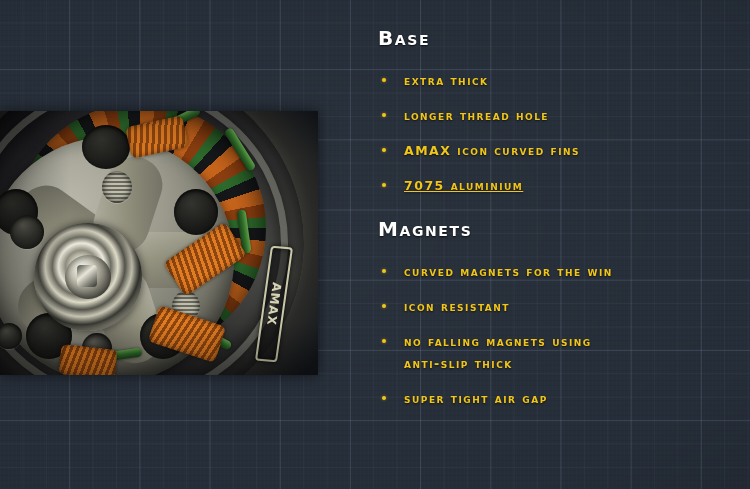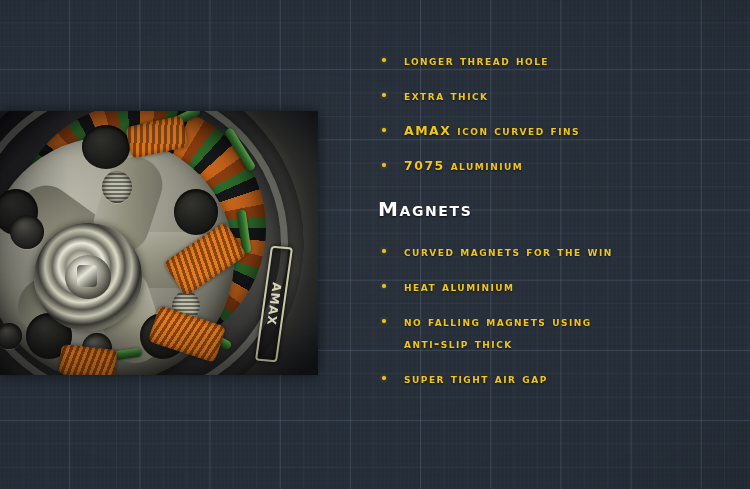--- a/index.html
+++ b/index.html
@@ -311,50 +311,51 @@
         <span class="amax-badge-text">AMAX</span>
       </div>
 
     </div>
     <div class="photo-shade"></div>
   </div>
 
   <div class="specs">
 
     <div class="section">
+      <div class="section-title">Base</div>
       <ul class="bullet-list" style="margin-top:22px;">
         <li class="bullet-item" style="margin-bottom:13px;">
           <span class="dot"></span>
+          <span class="item-text">extra thick</span>
+        </li>
+        <li class="bullet-item" style="margin-bottom:13px;">
+          <span class="dot"></span>
           <span class="item-text">longer thread hole</span>
         </li>
         <li class="bullet-item" style="margin-bottom:13px;">
           <span class="dot"></span>
-          <span class="item-text">extra thick</span>
-        </li>
-        <li class="bullet-item" style="margin-bottom:13px;">
-          <span class="dot"></span>
           <span class="item-text">AMAX icon curved fins</span>
         </li>
-        <li class="bullet-item" style="margin-bottom:22px;">
+        <li class="bullet-item" style="margin-bottom:22px;text-decoration:underline;">
           <span class="dot"></span>
           <span class="item-text">7075 aluminium</span>
         </li>
       </ul>
     </div>
 
     <div class="section" style="margin-top:20px;">
       <div class="section-title">Magnets</div>
       <ul class="bullet-list" style="margin-top:22px;">
         <li class="bullet-item" style="margin-bottom:13px;text-align:right;">
           <span class="dot"></span>
           <span class="item-text">curved magnets for the win</span>
         </li>
         <li class="bullet-item" style="margin-bottom:13px;">
           <span class="dot"></span>
-          <span class="item-text">heat aluminium</span>
+          <span class="item-text">icon resistant</span>
         </li>
         <li class="bullet-item" style="margin-bottom:13px;">
           <span class="dot"></span>
           <span style="display:block;">
             <span class="item-text">no falling magnets using</span>
             <span class="item-text">anti-slip thick</span>
           </span>
         </li>
         <li class="bullet-item" style="margin-bottom:0;align-items:flex-end;">
           <span class="dot"></span>

